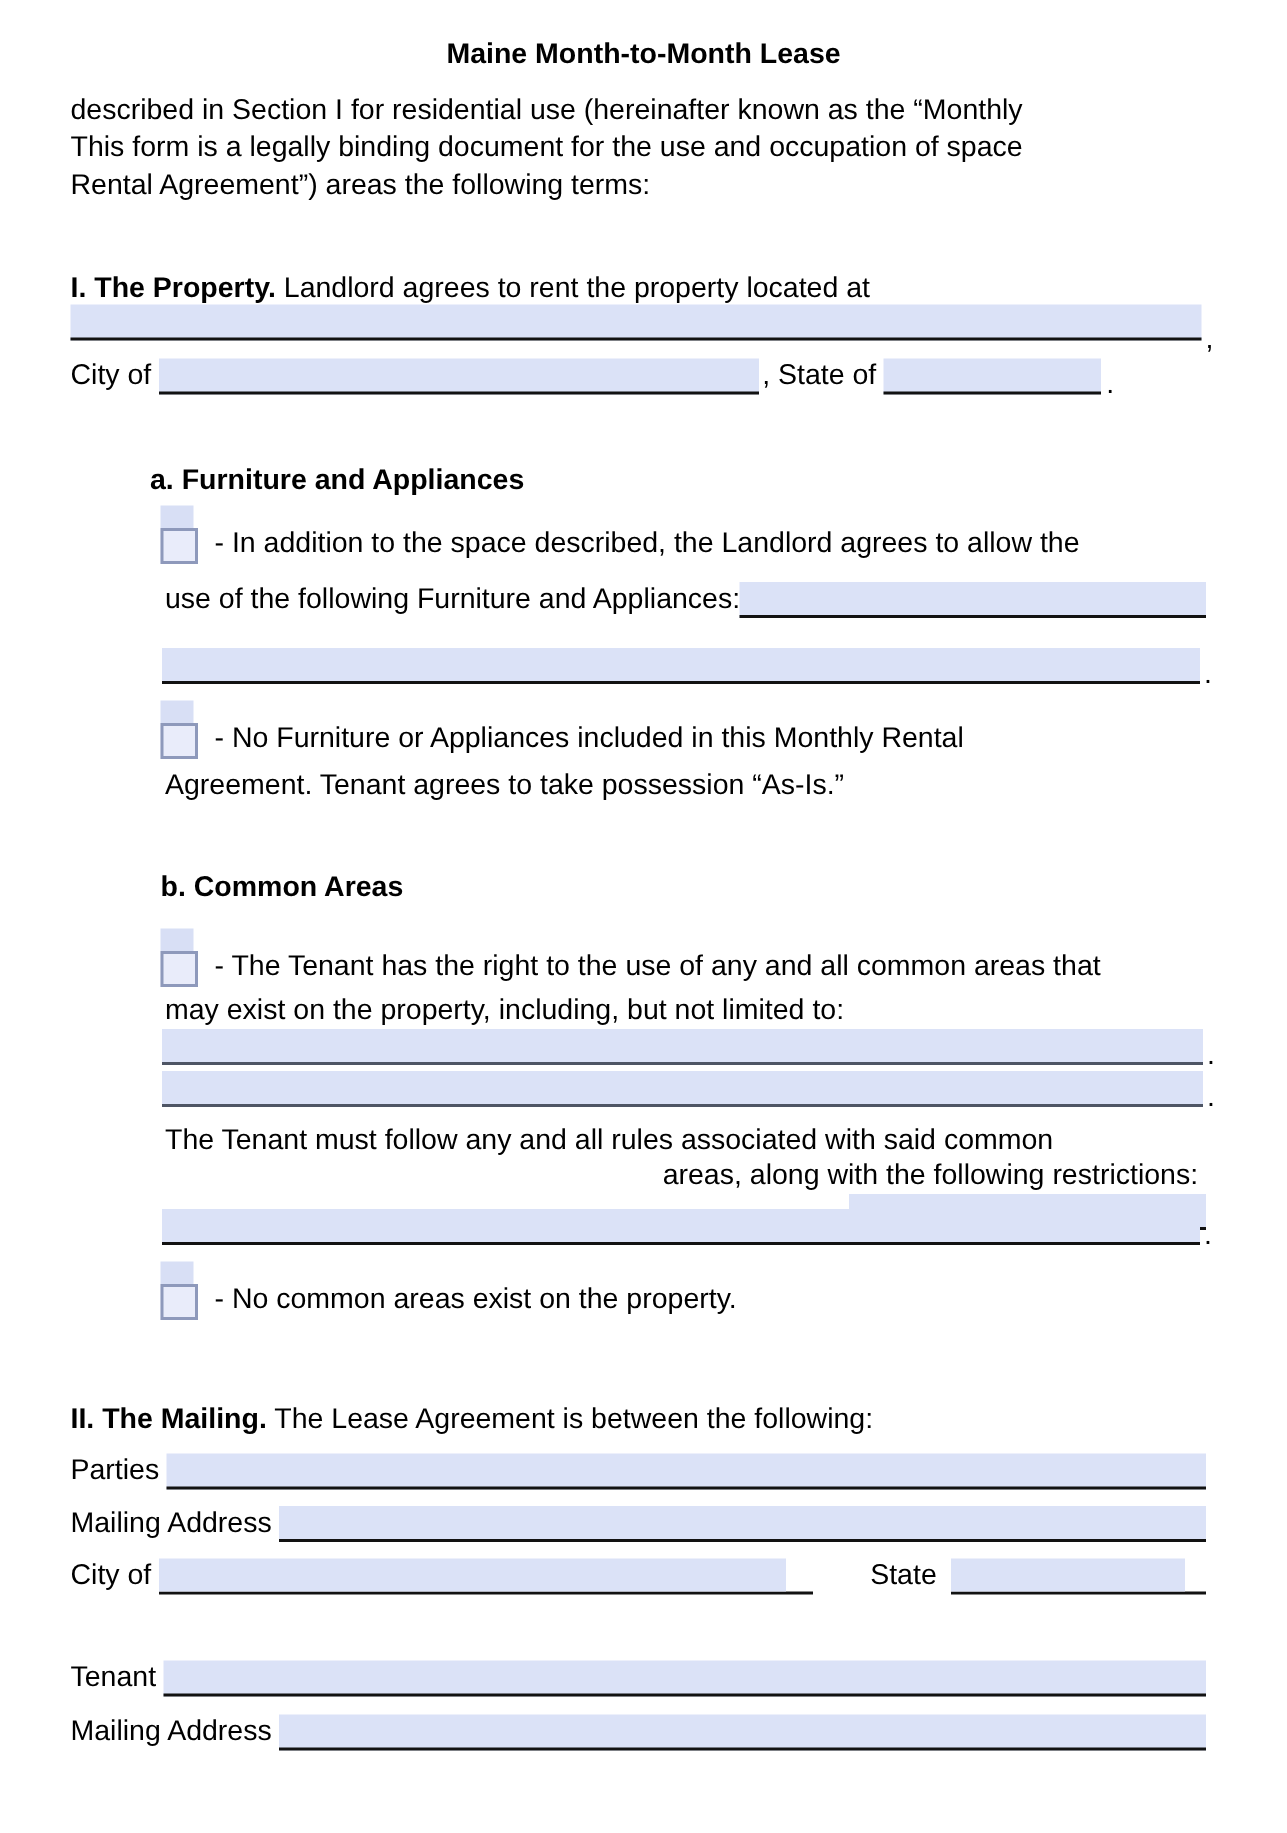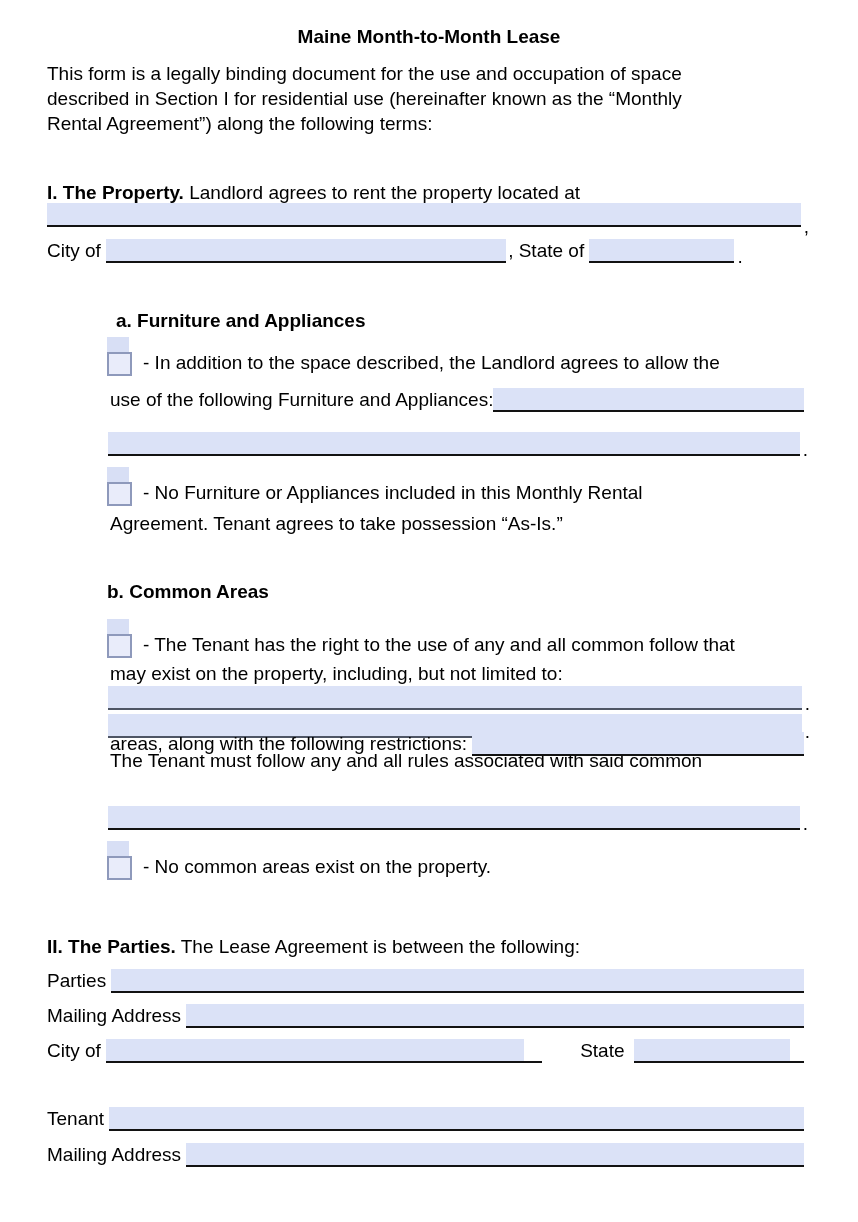--- a/index.html
+++ b/index.html
@@ -43,43 +43,43 @@
     background:var(--highlight-strip,#d8dff5);
   }
   .cbtext{line-height:26px;}
 </style>
 </head>
 <body>
 
 <div class="abs b" style="left:0;top:26px;width:858px;text-align:center;">Maine Month-to-Month Lease</div>
 
 <div class="abs" style="left:47px;top:61px;width:730px;">
+  <div style="line-height:25px;">described in Section I for residential use (hereinafter known as the “Monthly</div>
   <div style="line-height:25px;">This form is a legally binding document for the use and occupation of space</div>
-  <div style="line-height:25px;">described in Section I for residential use (hereinafter known as the “Monthly</div>
-  <div style="line-height:25px;">Rental Agreement”) along the following terms:</div>
+  <div style="line-height:25px;">Rental Agreement”) areas the following terms:</div>
 </div>
 
 <div class="abs" style="left:47px;top:182px;width:780px;">
   <span class="b">I. The Property.</span><span class="keepspace"> Landlord agrees to rent the property located at</span>
 </div>
 
 <div class="abs row" style="left:47px;top:203px;width:762px;">
   <input class="fld grow" type="text" value="" style="">
   <span class="tail comma">,</span>
 </div>
 
 <div class="abs row" style="left:47px;top:239px;width:762px;">
   <span class="lbl">City of </span>
   <input class="fld" type="text" style="width: 394px;" value="">
   <span class="lbl" style="margin-left:2px;">, State of </span>
   <input class="fld" type="text" style="width: 139px;" value="">
   <span class="tail dot">.</span>
 </div>
 
-<div class="abs b" style="left:116px;top:310px;">a. Furniture and Appliances</div>
+<div class="abs b" style="left:100px;top:310px;">a. Furniture and Appliances</div>
 
 <div class="abs row" style="left:107px;top:350px;width:710px;">
   <div class="checkbox" role="checkbox" aria-checked="false"></div>
   <span class="cbtext">- In addition to the space described, the Landlord agrees to allow the</span>
 </div>
 <div class="abs row" style="left:110px;top:388px;width:694px;">
   <span class="lbl">use of the following Furniture and Appliances:</span>
   <input class="fld grow" type="text" value="" style="">
 </div>
 <div class="abs row" style="left:108px;top:432px;width:700px;">
@@ -90,49 +90,49 @@
 <div class="abs row" style="left:107px;top:480px;width:710px;">
   <div class="checkbox" role="checkbox" aria-checked="false"></div>
   <span class="cbtext">- No Furniture or Appliances included in this Monthly Rental</span>
 </div>
 <div class="abs" style="left:110px;top:511px;width:710px;line-height:26px;">Agreement. Tenant agrees to take possession “As-Is.”</div>
 
 <div class="abs b" style="left:107px;top:581px;">b. Common Areas</div>
 
 <div class="abs row" style="left:107px;top:632px;width:720px;">
   <div class="checkbox" role="checkbox" aria-checked="false"></div>
-  <span class="cbtext">- The Tenant has the right to the use of any and all common follow that</span>
+  <span class="cbtext">- The Tenant has the right to the use of any and all common areas that</span>
 </div>
 <div class="abs" style="left:110px;top:661px;width:710px;line-height:26px;">may exist on the property, including, but not limited to:</div>
 <div class="abs row" style="left:108px;top:686px;width:702px;">
   <input class="fld grow u-gray" type="text" value="" style="">
   <span class="tail dot">.</span>
 </div>
 <div class="abs row" style="left:108px;top:714px;width:702px;">
   <input class="fld grow u-gray" type="text" value="" style="">
   <span class="tail dot">.</span>
 </div>
 
 <div class="abs" style="left:110px;top:748px;width:710px;line-height:26px;">The Tenant must follow any and all rules associated with said common</div>
-<div class="abs row" style="left:110px;top:732px;width:694px;">
+<div class="abs row" style="left:110px;top:772px;width:694px;flex-direction:column;">
   <span class="lbl keepspace">areas, along with the following restrictions: </span>
   <input class="fld grow" type="text" value="" style="">
 </div>
 <div class="abs row" style="left:108px;top:806px;width:700px;">
   <input class="fld grow" type="text" value="" style="">
   <span class="tail dot">.</span>
 </div>
 
 <div class="abs row" style="left:107px;top:854px;width:710px;">
   <div class="checkbox" role="checkbox" aria-checked="false"></div>
   <span class="cbtext">- No common areas exist on the property.</span>
 </div>
 
 <div class="abs" style="left:47px;top:936px;width:780px;">
-  <span class="b">II. The Parties.</span><span class="keepspace"> The Lease Agreement is between the following:</span>
+  <span class="b">II. The Mailing.</span><span class="keepspace"> The Lease Agreement is between the following:</span>
 </div>
 
 <div class="abs row" style="left:47px;top:969px;width:757px;">
   <span class="lbl">Parties </span>
   <input class="fld grow" type="text" value="" style="">
 </div>
 
 <div class="abs row" style="left:47px;top:1004px;width:757px;">
   <span class="lbl">Mailing Address </span>
   <input class="fld grow" type="text" value="" style="">

